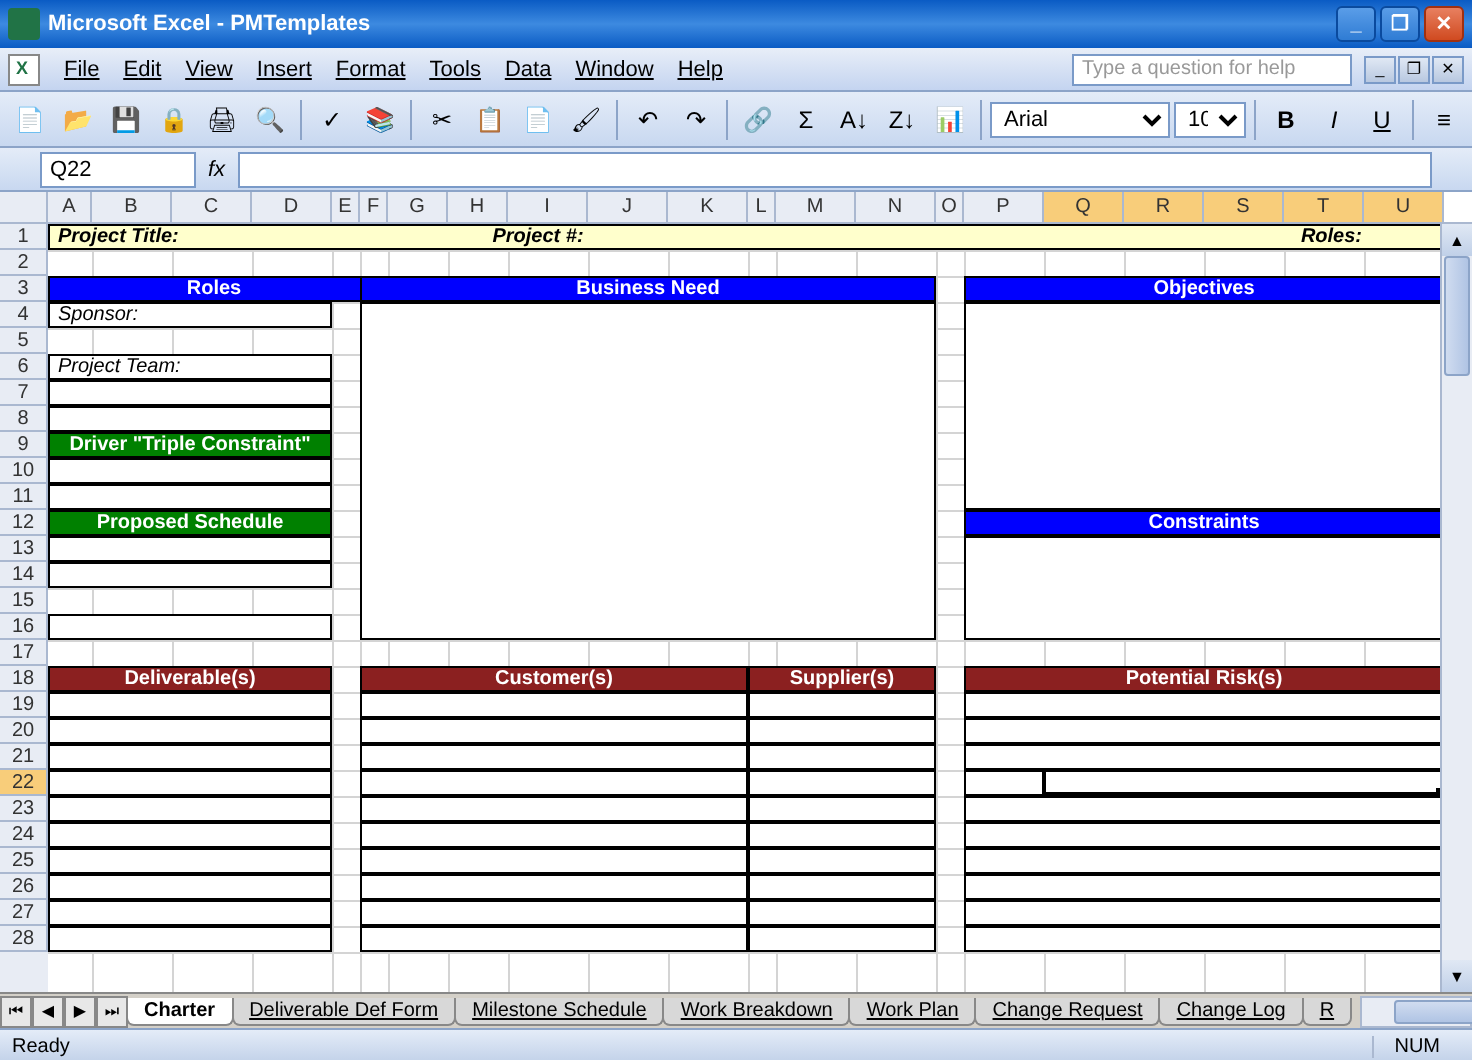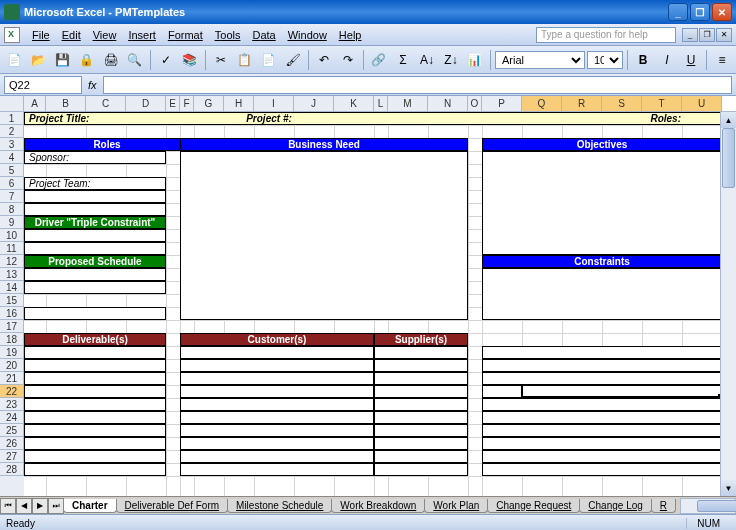--- a/index.html
+++ b/index.html
@@ -25,21 +25,21 @@
 
 
 .toolbar { background: linear-gradient(to bottom, #e4ecf8, #c8d8f0); height: 28px; display: flex; align-items: center; padding: 0 4px; gap: 2px; border-bottom: 1px solid #8ca4c8; overflow: hidden; }
 .tbtn { width: 22px; height: 22px; border: 1px solid transparent; border-radius: 3px; display: flex; align-items: center; justify-content: center; font-size: 12px; cursor: pointer; flex-shrink: 0; }
 .tsep { width: 1px; height: 20px; background: #8ca4c8; margin: 0 2px; flex-shrink: 0; }
 .font-sel { height: 18px; border: 1px solid #7a9ac8; background: #fff; font-size: 11px; padding: 0 2px; flex-shrink: 0; }
 .font-sel.name { width: 90px; }
 .font-sel.size { width: 36px; }
 
 
-.fbar { background: linear-gradient(to bottom, #e4ecf8, #c8d8f0); height: 22px; display: flex; align-items: center; padding: 0 4px; border-bottom: 1px solid #8ca4c8; }
+.fbar { background: linear-gradient(to bottom, #e4ecf8, #c8d8f0); height: 22px; display: flex; align-items: center; padding: 0 20px; border-bottom: 1px solid #8ca4c8; }
 .namebox { width: 78px; height: 18px; background: #fff; border: 1px solid #7a9ac8; padding: 0 4px; font-size: 11px; display: flex; align-items: center; }
 .fx-lbl { margin: 0 6px; font-style: italic; font-size: 11px; }
 .formula-input { flex: 1; height: 18px; background: #fff; border: 1px solid #7a9ac8; }
 
 
 .grid-wrap { position: relative; background: #fff; height: 400px; overflow: hidden; }
 .corner { position: absolute; top: 0; left: 0; width: 24px; height: 16px; background: #e8ecf4; border-right: 1px solid #aab8d0; border-bottom: 1px solid #aab8d0; }
 .colhdrs { position: absolute; top: 0; left: 24px; right: 16px; height: 16px; display: flex; background: #e8ecf4; }
 .colhdr { border-right: 1px solid #aab8d0; border-bottom: 1px solid #aab8d0; text-align: center; font-size: 10px; line-height: 16px; color: #333; flex-shrink: 0; }
 .colhdr.sel { background: #f8cd7a; }
@@ -295,20 +295,21 @@
       <div class="block cell-empty" style="left: 0px; width: 142px; top: 195px; height: 13px;"></div>
       <div class="block hdr-blue" style="left: 156px; width: 288px; top: 26px; height: 13px;">Business Need</div>
       <div class="block cell-empty" style="left: 156px; width: 288px; top: 39px; height: 169px;"></div>
       <div class="block hdr-blue" style="left: 458px; width: 240px; top: 26px; height: 13px;">Objectives</div>
       <div class="block cell-empty" style="left: 458px; width: 240px; top: 39px; height: 104px;"></div>
       <div class="block hdr-blue" style="left: 458px; width: 240px; top: 143px; height: 13px;">Constraints</div>
       <div class="block cell-empty" style="left: 458px; width: 240px; top: 156px; height: 52px;"></div>
       <div class="block hdr-red" style="left: 0px; width: 142px; top: 221px; height: 13px;">Deliverable(s)</div>
       <div class="block hdr-red" style="left: 156px; width: 194px; top: 221px; height: 13px;">Customer(s)</div>
       <div class="block hdr-red" style="left: 350px; width: 94px; top: 221px; height: 13px;">Supplier(s)</div>
+      <div class="block hdr-red" style="left: 458px; width: 240px; top: 221px; height: 13px;">Potential Risk(s)</div>
       <div class="block cell-empty" style="left: 0px; width: 142px; top: 234px; height: 13px;"></div>
       <div class="block cell-empty" style="left: 156px; width: 194px; top: 234px; height: 13px;"></div>
       <div class="block cell-empty" style="left: 350px; width: 94px; top: 234px; height: 13px;"></div>
       <div class="block cell-empty" style="left: 458px; width: 240px; top: 234px; height: 13px;"></div>
       <div class="block cell-empty" style="left: 0px; width: 142px; top: 247px; height: 13px;"></div>
       <div class="block cell-empty" style="left: 156px; width: 194px; top: 247px; height: 13px;"></div>
       <div class="block cell-empty" style="left: 350px; width: 94px; top: 247px; height: 13px;"></div>
       <div class="block cell-empty" style="left: 458px; width: 240px; top: 247px; height: 13px;"></div>
       <div class="block cell-empty" style="left: 0px; width: 142px; top: 260px; height: 13px;"></div>
       <div class="block cell-empty" style="left: 156px; width: 194px; top: 260px; height: 13px;"></div>

